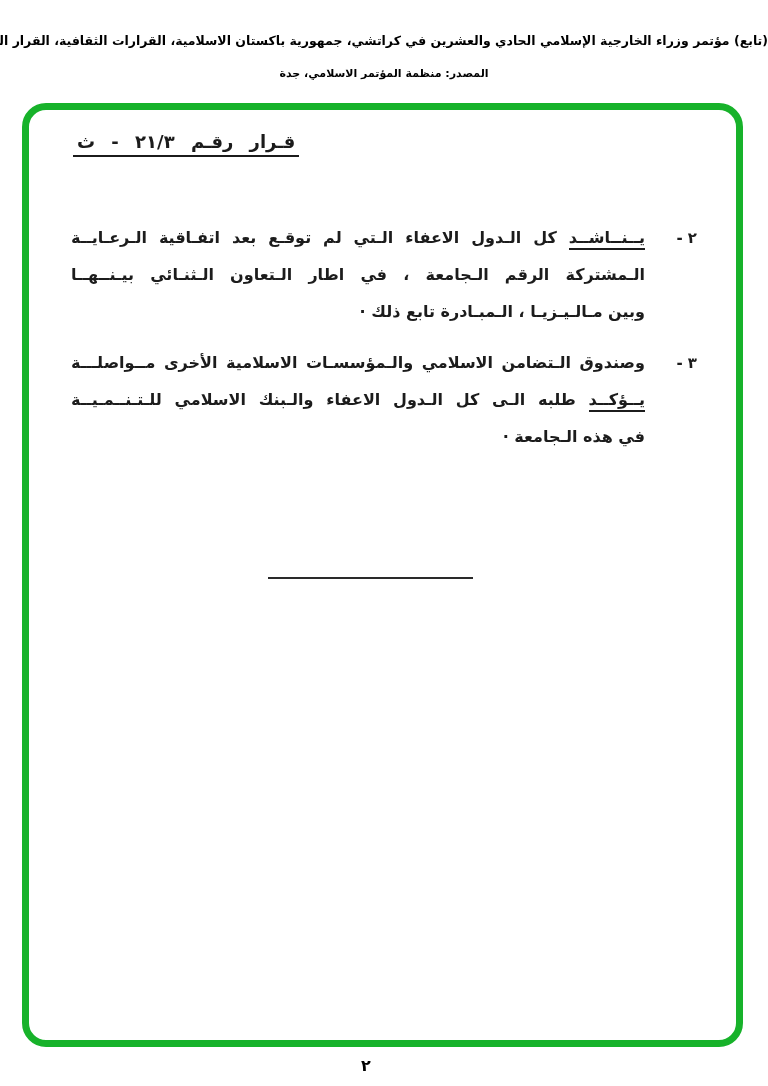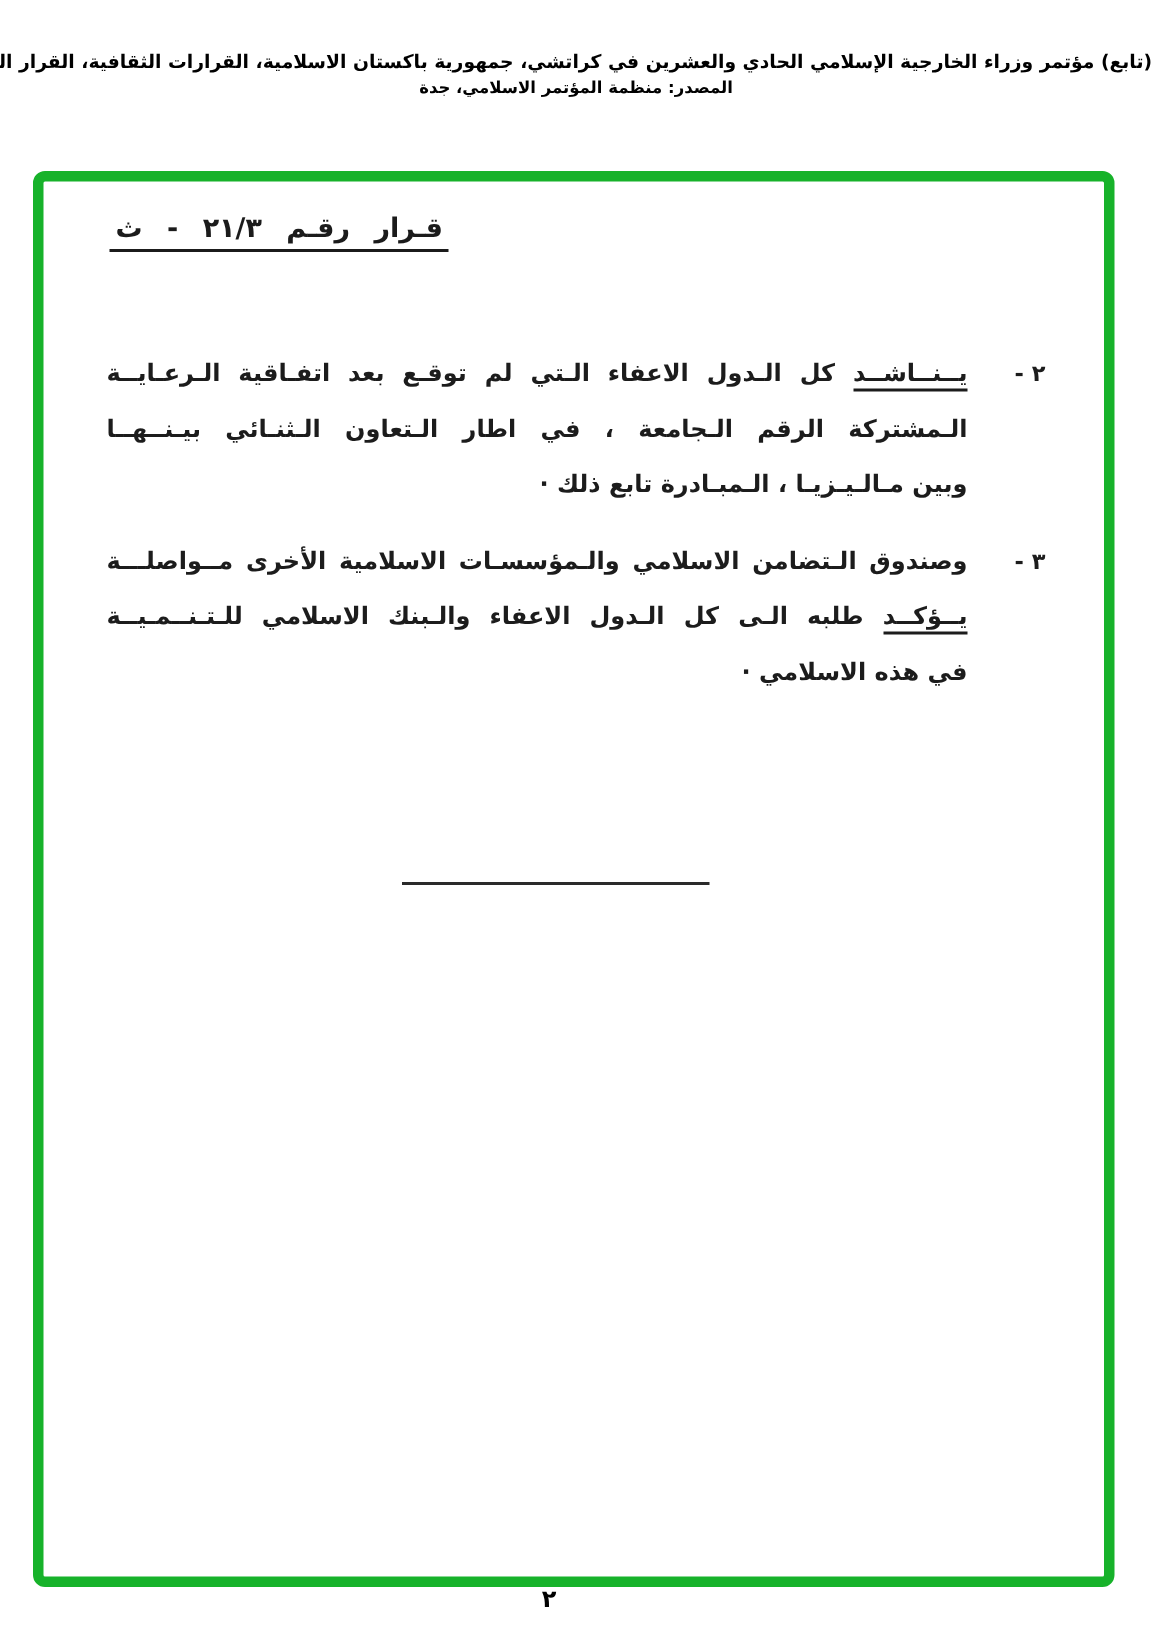--- a/index.html
+++ b/index.html
@@ -8,27 +8,27 @@
 
   
   .page-header {
     position:absolute; top:32px; left:0; width:768px;
     direction:rtl; text-align:center; color:#000;
   }
   .page-header .h1 {
     font-size:12.5px; font-weight:bold; white-space:nowrap; line-height:18px;
   }
   .page-header .h2 {
-    font-size:11px; font-weight:bold; margin-top:1px; line-height:15px;
+    font-size:11px; font-weight:bold; margin-top:16px; line-height:15px;
   }
 
   
   .doc-frame {
-    position:absolute; left:22px; top:114px; width:721px; height:944px;
-    border:7px solid #17b22a; border-radius:8px; background:#fff;
+    position:absolute; left:22px; top:103px; width:721px; height:944px;
+    border:7px solid #17b22a; border-radius:24px; background:#fff;
   }
   .doc-content { position:absolute; inset:0; }
 
   
   .doc-title {
     position:absolute; left:44px; top:21px;
     direction:rtl; font-size:18px; font-weight:bold;
     word-spacing:10px; letter-spacing:0;
     border-bottom:2px solid #1b1b1b; padding:0 4px 3px 4px;
     white-space:nowrap; color:#1b1b1b;
@@ -81,21 +81,21 @@
       <div class="item-marker">٢ -</div>
       <div class="tline"><span class="lead">يــنــاشــد</span><span> كل الـدول الاعفاء الـتي لم توقـع بعد اتفـاقية الـرعـايــة</span></div>
       <div class="tline">الـمشتركة الرقم الـجامعة ، في اطار الـتعاون الـثنـائي بيـنــهــا</div>
       <div class="tline endline">وبين مـالـيـزيـا ، الـمبـادرة تابع ذلك ·</div>
     </div>
 
     <div class="item" style="top:235px">
       <div class="item-marker">٣ -</div>
       <div class="tline">وصندوق الـتضامن الاسلامي والـمؤسسـات الاسلامية الأخرى مــواصلـــة</div>
       <div class="tline"><span class="lead">يــؤكــد</span><span> طلبه الـى كل الـدول الاعفاء والـبنك الاسلامي للـتـنــمـيــة</span></div>
-      <div class="tline endline">في هذه الاسلامي ·</div>
+      <div class="tline endline">في هذه الـجامعة ·</div>
     </div>
 
     <div class="divider"></div>
 
   </div>
 </div>
 
 <div class="page-number">٢</div>
 
 </body></html>

